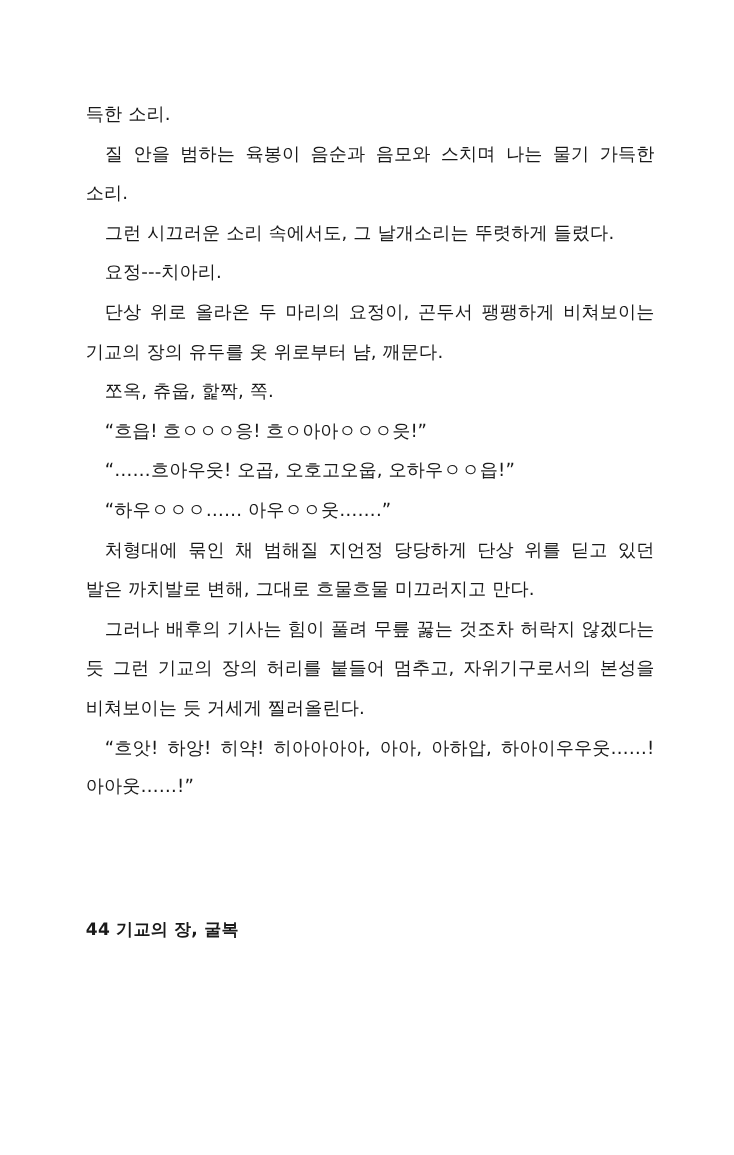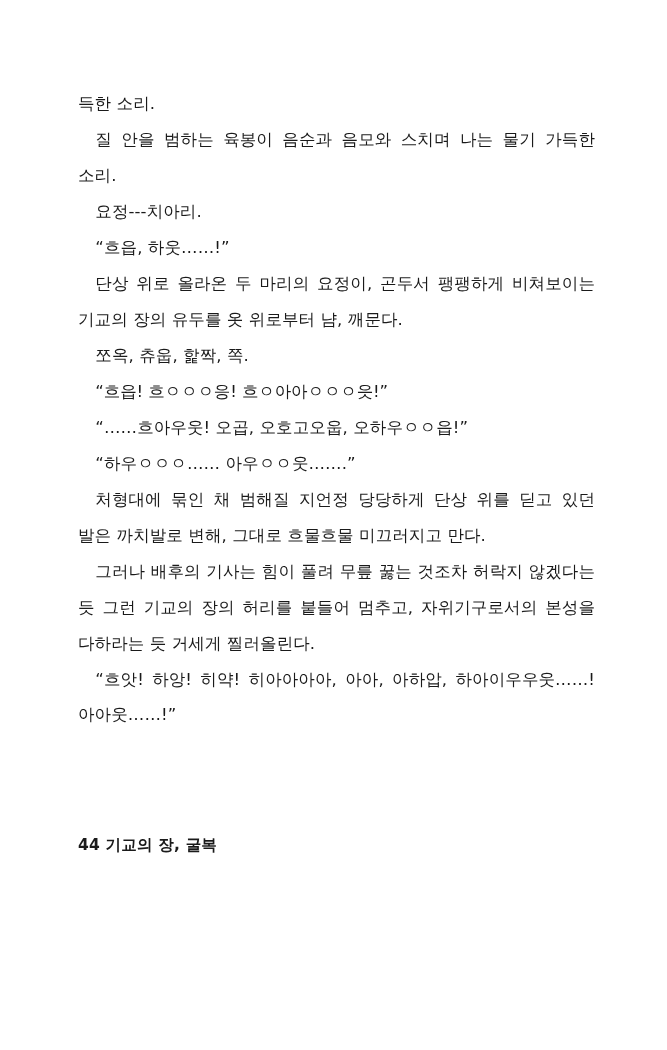--- a/index.html
+++ b/index.html
@@ -52,25 +52,25 @@
     text-align: right;
   }
 </style>
 </head>
 <body>
 
 <div class="page">
   <div class="body-text">
     <p class="">득한 소리.</p>
     <p class="indent">질 안을 범하는 육봉이 음순과 음모와 스치며 나는 물기 가득한 소리.</p>
+    <p class="indent">그런 시끄러운 소리 속에서도, 그 날개소리는 뚜렷하게 들렸다.</p>
     <p class="indent">요정---치아리.</p>
-    <p class="indent">“흐읍, 하웃……!”</p>
     <p class="indent">단상 위로 올라온 두 마리의 요정이, 곤두서 팽팽하게 비쳐보이는 기교의 장의 유두를 옷 위로부터 냠, 깨문다.</p>
     <p class="indent">쪼옥, 츄웁, 핥짝, 쪽.</p>
     <p class="indent bold">“흐읍! 흐ㅇㅇㅇ응! 흐ㅇ아아ㅇㅇㅇ읏!”</p>
     <p class="indent">“……흐아우웃! 오곱, 오호고오웁, 오하우ㅇㅇ읍!”</p>
     <p class="indent">“하우ㅇㅇㅇ…… 아우ㅇㅇ웃…….”</p>
     <p class="indent">처형대에 묶인 채 범해질 지언정 당당하게 단상 위를 딛고 있던 발은 까치발로 변해, 그대로 흐물흐물 미끄러지고 만다.</p>
-    <p class="indent">그러나 배후의 기사는 힘이 풀려 무릎 꿇는 것조차 허락지 않겠다는 듯 그런 기교의 장의 허리를 붙들어 멈추고, 자위기구로서의 본성을 다하라는 듯 거세게 찔러올린다.</p>
+    <p class="indent">그러나 배후의 기사는 힘이 풀려 무릎 꿇는 것조차 허락지 않겠다는 듯 그런 기교의 장의 허리를 붙들어 멈추고, 자위기구로서의 본성을 비쳐보이는 듯 거세게 찔러올린다.</p>
     <p class="indent">“흐앗! 하앙! 히약! 히아아아아, 아아, 아하압, 하아이우우웃……! 아아웃……!”</p>
   </div>
   <div class="footer">44 기교의 장, 굴복</div>
 </div>
 
 </body></html>

